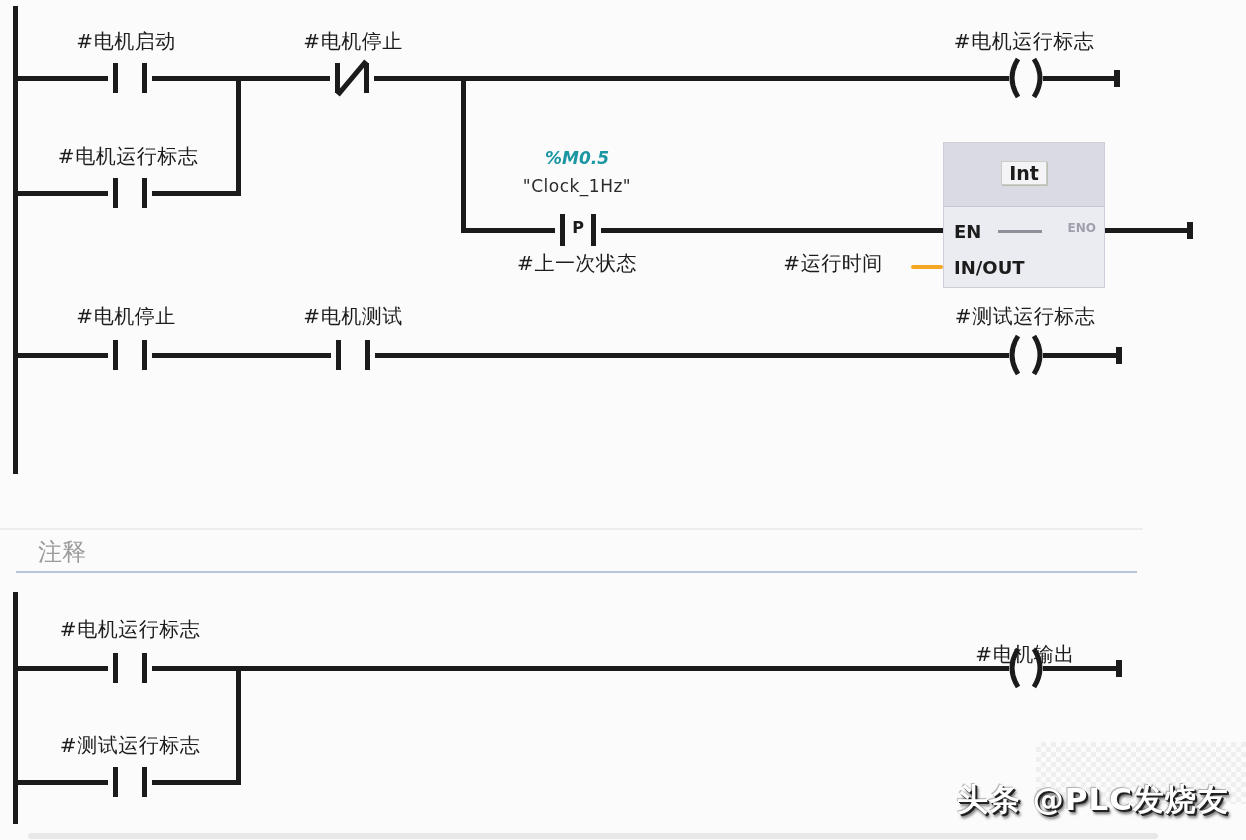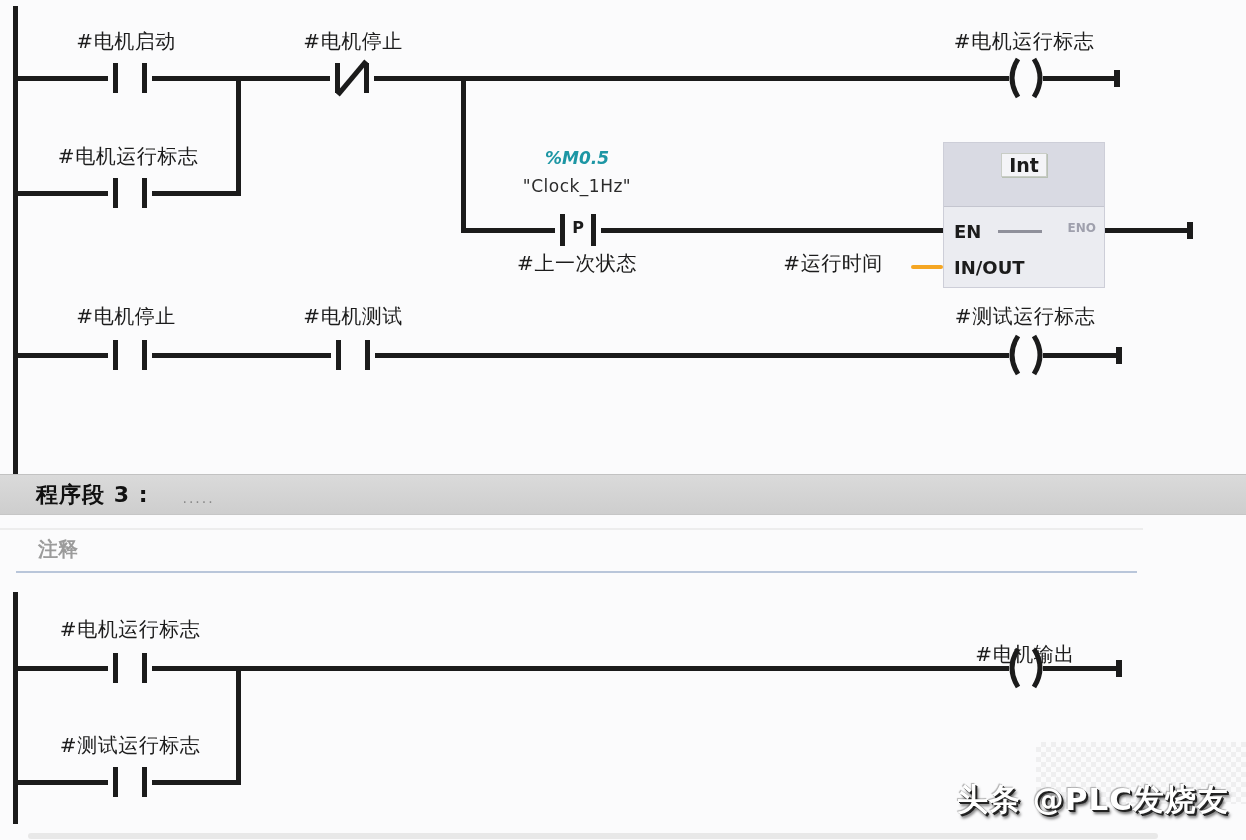--- a/index.html
+++ b/index.html
@@ -46,38 +46,38 @@
        white-space:nowrap;letter-spacing:0.5px;}
   .lbl.small{font-size:17px;}
   .lbl.teal{color:var(--teal);font-weight:bold;font-size:17px;letter-spacing:0;font-style:italic;}
   .lbl.dark{color:#2b2b2b;}
 
   
   .inc-block{position:absolute;left:943px;top:142px;width:162px;height:146px;
              background:var(--block-body);border:1px solid #cdced8;box-sizing:border-box;}
   .inc-head{height:63px;background:var(--block-header);border-bottom:1px solid #c4c5cf;text-align:center;}
   .inc-title{font-size:19px;font-weight:bold;color:#1c1c1c;padding-top:6px;}
-  .inc-type{display:inline-block;margin-top:10px;padding:0 7px;font-size:19px;font-weight:bold;color:#1c1c1c;
+  .inc-type{display:inline-block;margin-top:18px;padding:0 7px;font-size:19px;font-weight:bold;color:#1c1c1c;
             background:#f4f4f7;border:1px solid #c9cdc6;box-shadow:1px 1px 0 #b8c0b4;}
   .inc-en{position:absolute;left:10px;top:78px;font-size:18px;font-weight:bold;color:#1c1c1c;}
   .inc-dash{position:absolute;left:54px;top:87px;width:44px;height:3px;background:#8f909b;}
   .inc-eno{position:absolute;right:8px;top:78px;font-size:12px;font-weight:bold;color:var(--block-muted);}
   .inc-inout{position:absolute;left:10px;top:114px;font-size:18px;font-weight:bold;color:#1c1c1c;}
 
   .orange-wire{position:absolute;left:911px;top:265px;width:32px;height:4px;
                background:var(--orange);border-radius:2px;}
 
   
   .net-bar{position:absolute;left:0;top:474px;width:1246px;height:41px;box-sizing:border-box;
            background:linear-gradient(#dadada,#cecece);border-top:1px solid #c2c2c2;
            border-bottom:1px solid #c6c6c6;display:flex;align-items:center;}
   .net-title{margin-left:36px;font-size:22px;font-weight:bold;color:#111;letter-spacing:1px;}
   .net-dots{margin-left:34px;font-size:14px;color:#8a8a8a;letter-spacing:2px;padding-top:6px;}
   .faint-line{position:absolute;left:0;top:528px;width:1143px;height:2px;background:#ededed;}
-  .net-comment{position:absolute;left:38px;top:536px;font-size:20px;color:var(--comment-gray);font-weight:bold;}
+  .net-comment{position:absolute;left:38px;top:536px;font-size:24px;color:var(--comment-gray);}
   .comment-underline{position:absolute;left:16px;top:571px;width:1121px;height:2px;background:var(--underline-blue);}
 
   
   .wm-checker{position:absolute;left:1036px;top:742px;width:210px;height:62px;opacity:.55;
       background-image:linear-gradient(45deg,#e7e7e7 25%,transparent 25%,transparent 75%,#e7e7e7 75%),
                        linear-gradient(45deg,#e7e7e7 25%,transparent 25%,transparent 75%,#e7e7e7 75%);
       background-size:10px 10px;background-position:0 0,5px 5px;}
   .watermark{position:absolute;left:957px;top:779px;font-size:31px;font-weight:bold;color:#ffffff;
       white-space:nowrap;letter-spacing:1px;
       text-shadow:2px 2px 0 #222,1px 1px 0 #222,3px 4px 3px rgba(0,0,0,.55),-1px -1px 1px rgba(0,0,0,.3);}
@@ -162,24 +162,20 @@
     <div class="inc-head">
       <span class="inc-type">Int</span>
     </div>
     <span class="inc-en">EN</span>
     <i class="inc-dash"></i>
     <span class="inc-eno">ENO</span>
     <span class="inc-inout">IN/OUT</span>
   </div>
   <i class="orange-wire"></i>
 
-  <div class="net-bar">
-    <span class="net-title">程序段 3 :</span>
-    <span class="net-dots">.....</span>
-  </div>
   <i class="faint-line"></i>
   <div class="net-comment">注释</div>
   <i class="comment-underline"></i>
 
   <div class="v" style="left:13px;top:592px;height:232px"></div>
   <div class="h" style="left:13px;top:666px;width:991px"></div>
   <div class="h" style="left:1048px;top:666px;width:71px"></div>
   <div class="tick" style="left:1116px;top:660px"></div>
   <div class="v" style="left:236px;top:666px;height:119px"></div>
   <div class="h" style="left:13px;top:780px;width:228px"></div>

